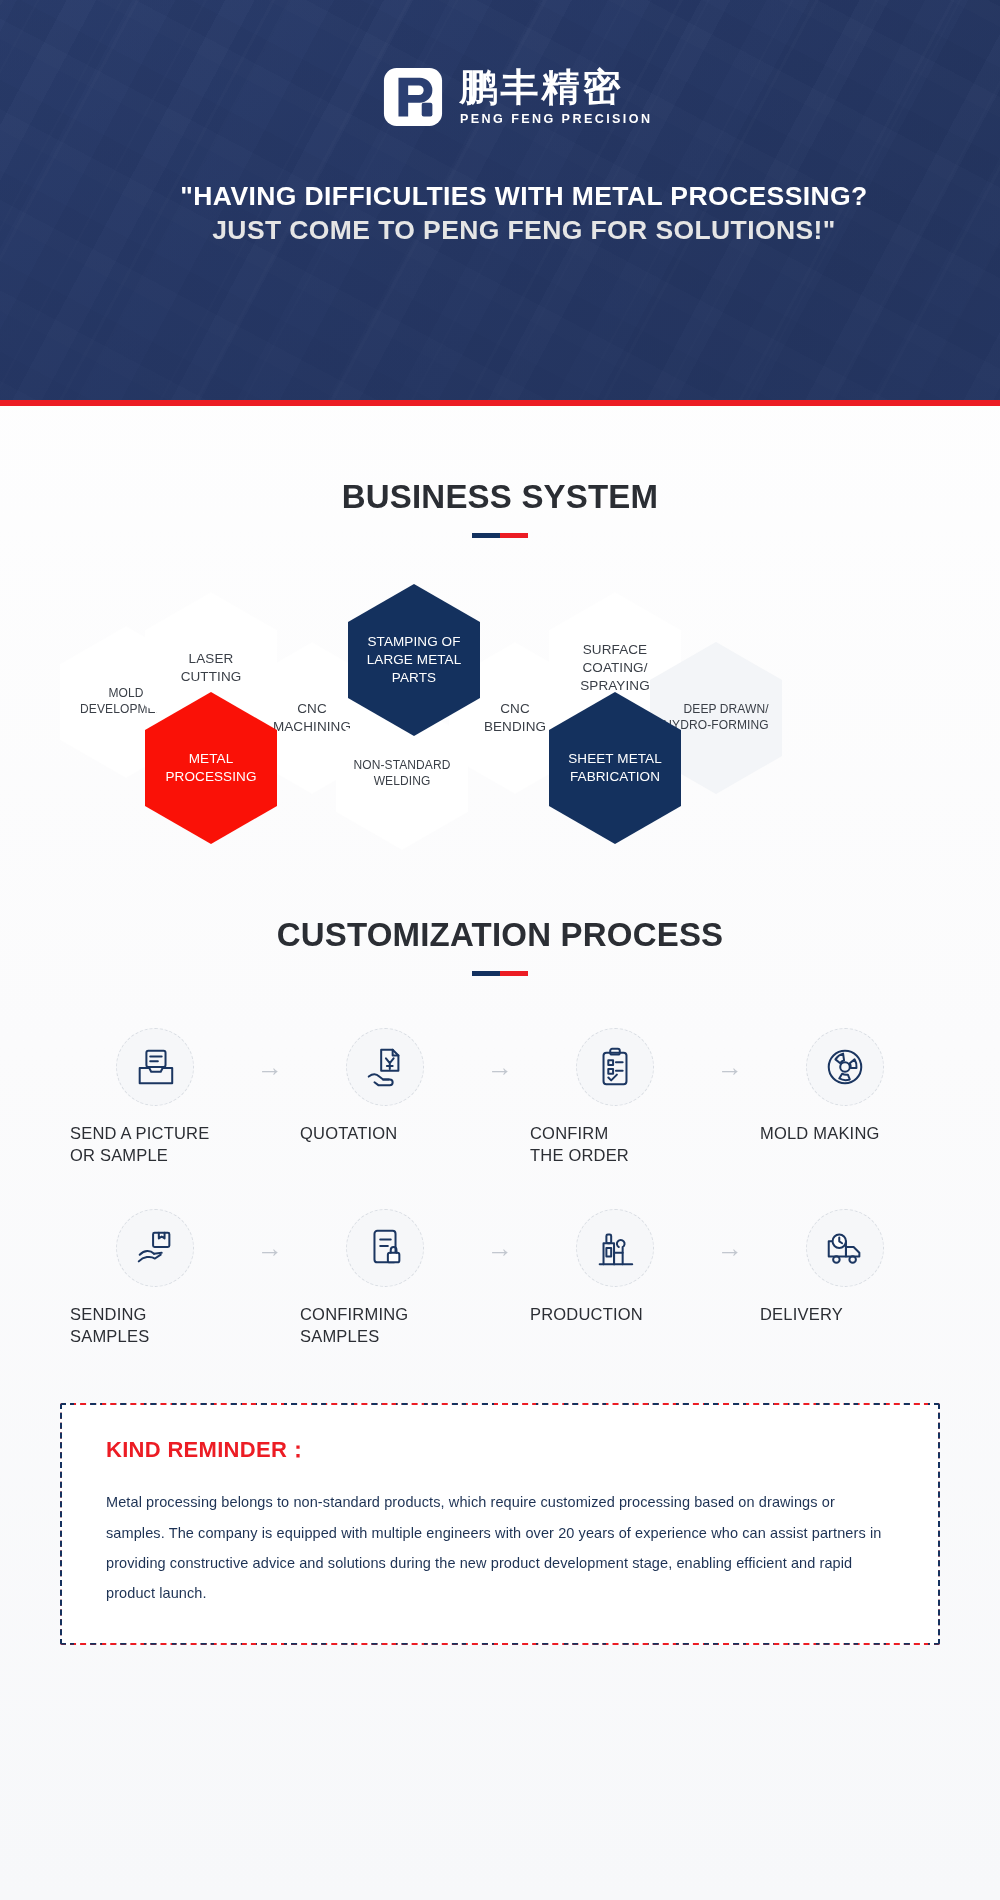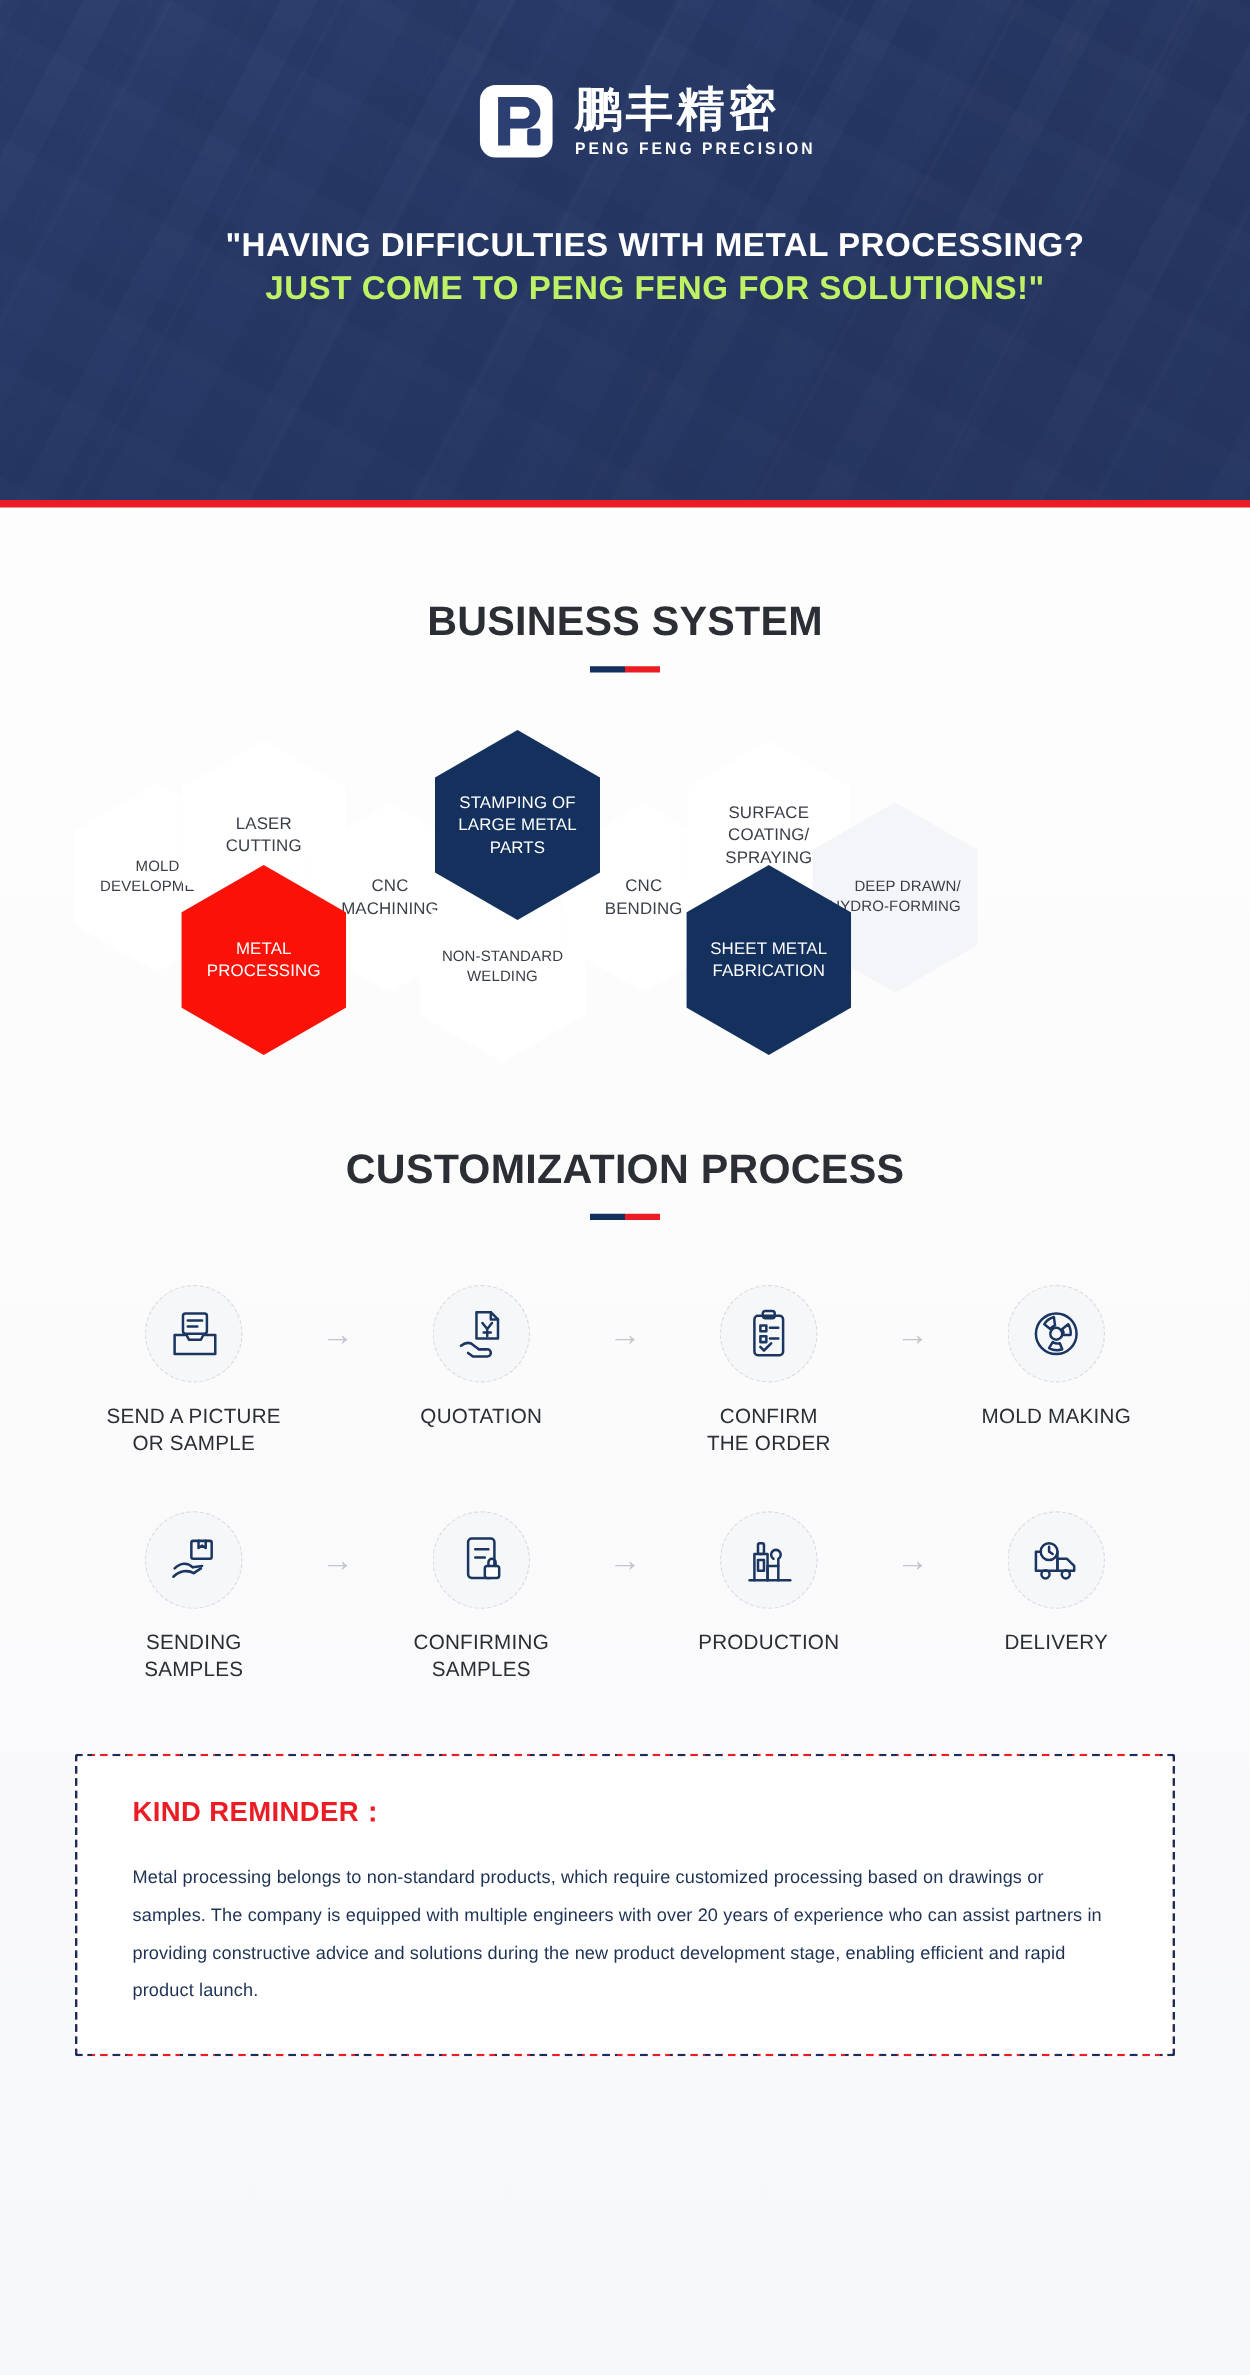--- a/index.html
+++ b/index.html
@@ -96,21 +96,21 @@
   }
 
   .hero-head {
     margin-top: 52px;
     font-size: 26.5px;
     font-weight: 700;
     letter-spacing: .4px;
     line-height: 1.28;
     color: #ffffff;
   }
-  .hero-head .accent { color: #bef264; display: block; }
+  .hero-head .accent { color: #e5e5e5; display: block; }
   .hero-sub {
     margin-top: 42px;
     font-size: 17px;
     color: #e9ecf3;
     letter-spacing: .55px;
     font-weight: 400;
   }
   .red-stripe {
     position: absolute;
     left: 0; top: 400px;
@@ -175,21 +175,21 @@
     margin-top: 12px;
   }
   .proc-row {
     display: flex;
     align-items: flex-start;
     justify-content: center;
     gap: 0;
   }
   .proc-item {
     width: 170px;
-    text-align: center;
+    text-align: left;
   }
   .proc-circle {
     width: 78px; height: 78px;
     margin: 0 auto;
     border-radius: 50%;
     background: #f6f7f9;
     border: 1px dashed #d9dde3;
     display: flex;
     align-items: center;
     justify-content: center;

